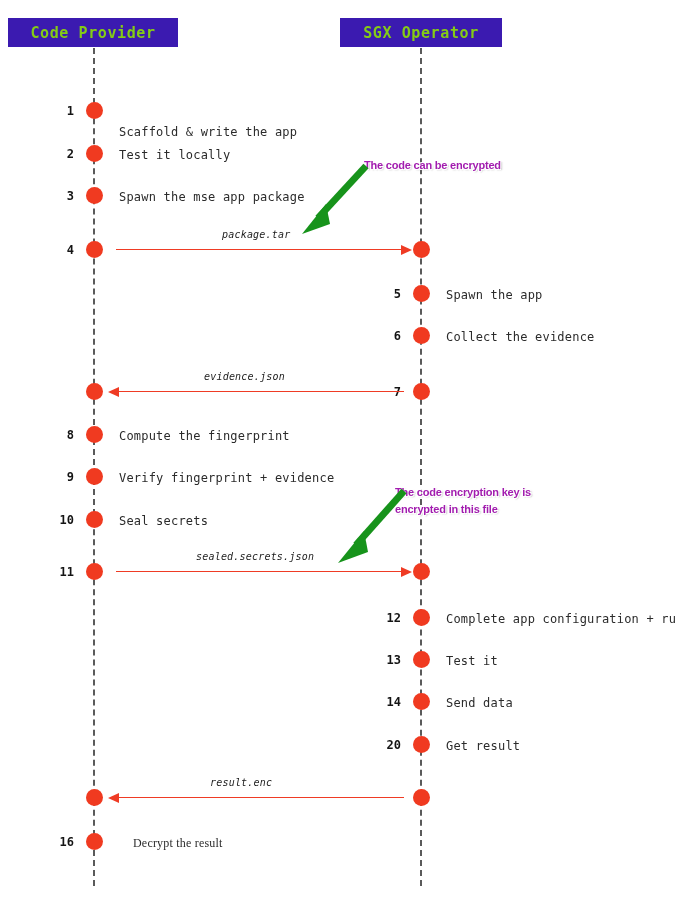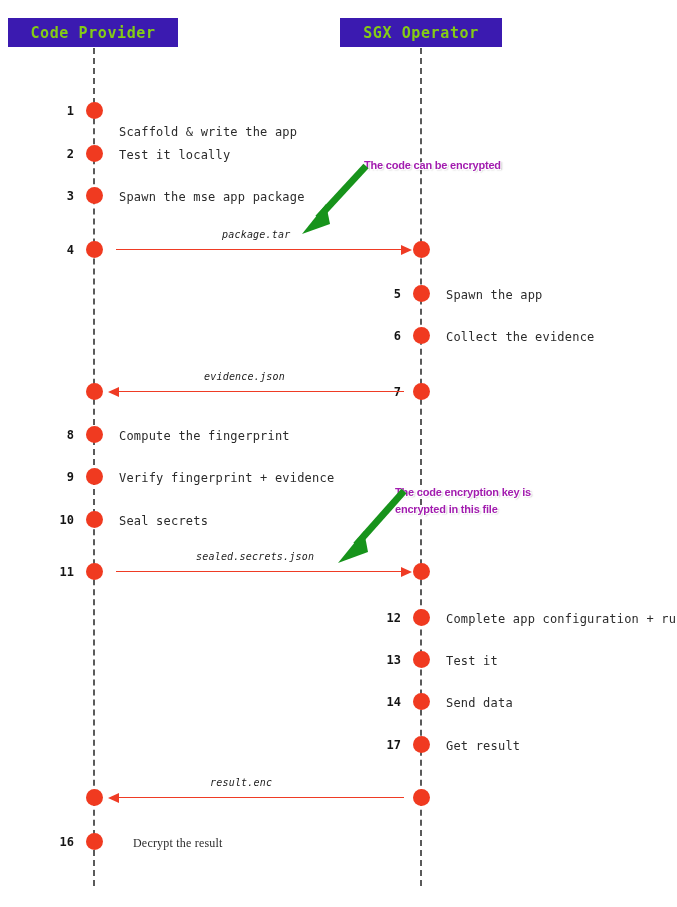--- a/index.html
+++ b/index.html
@@ -216,21 +216,21 @@
 
   <div class="dot" style="left:413px; top:651px;"></div>
   <div class="step-num right" style="left:364px; top:654px; width:37px;">13</div>
   <div class="step-label" style="left:446px; top:655px;">Test it</div>
 
   <div class="dot" style="left:413px; top:693px;"></div>
   <div class="step-num right" style="left:364px; top:696px; width:37px;">14</div>
   <div class="step-label" style="left:446px; top:697px;">Send data</div>
 
   <div class="dot" style="left:413px; top:736px;"></div>
-  <div class="step-num right" style="left:364px; top:739px; width:37px;">17</div>
+  <div class="step-num right" style="left:364px; top:739px; width:37px;">20</div>
   <div class="step-label" style="left:446px; top:740px;">Get result</div>
 
   <div class="dot" style="left:86px; top:789px;"></div>
   <div class="dot" style="left:413px; top:789px;"></div>
   <div class="msg-line" style="left:112px; top:797px; width:292px;"></div>
   <div class="arrowhead to-left" style="left:108px; top:793px;"></div>
   <div class="msg-label" style="left:210px; top:778px;">result.enc</div>
 
   <div class="dot" style="left:86px; top:833px;"></div>
   <div class="step-num left" style="left:44px; top:836px; width:30px;">16</div>

